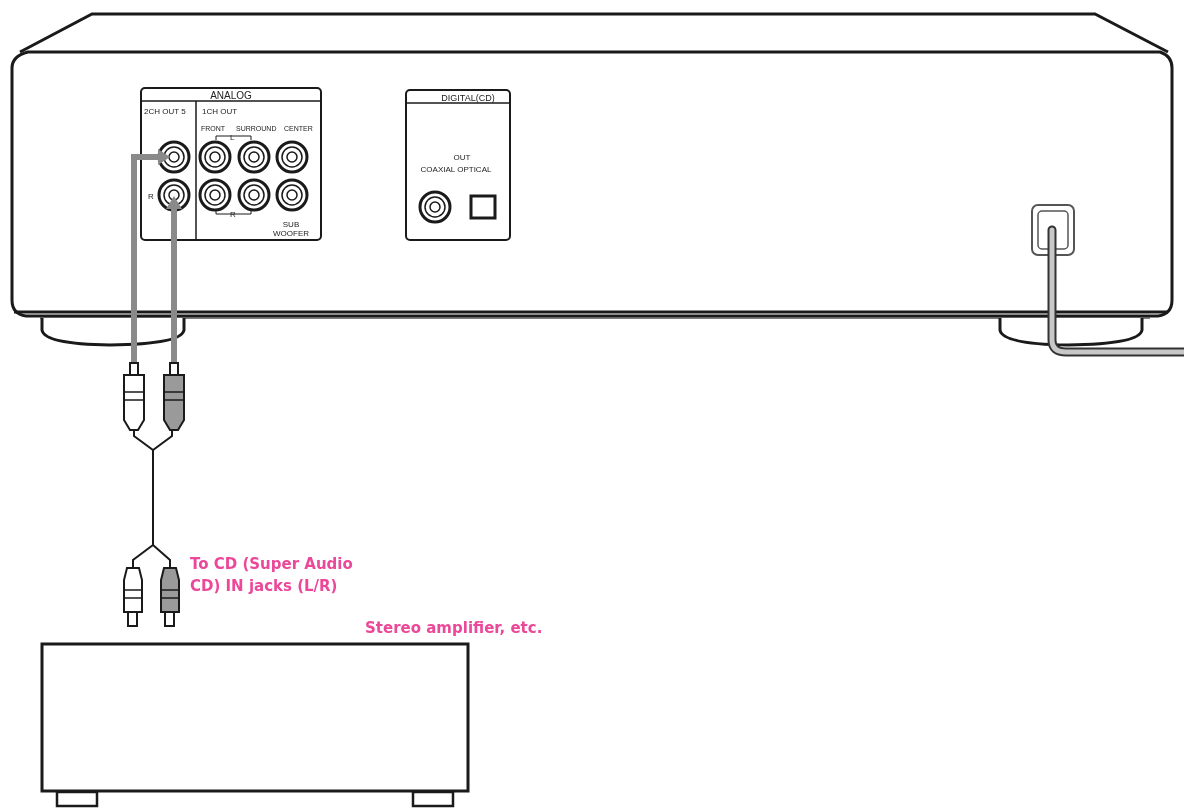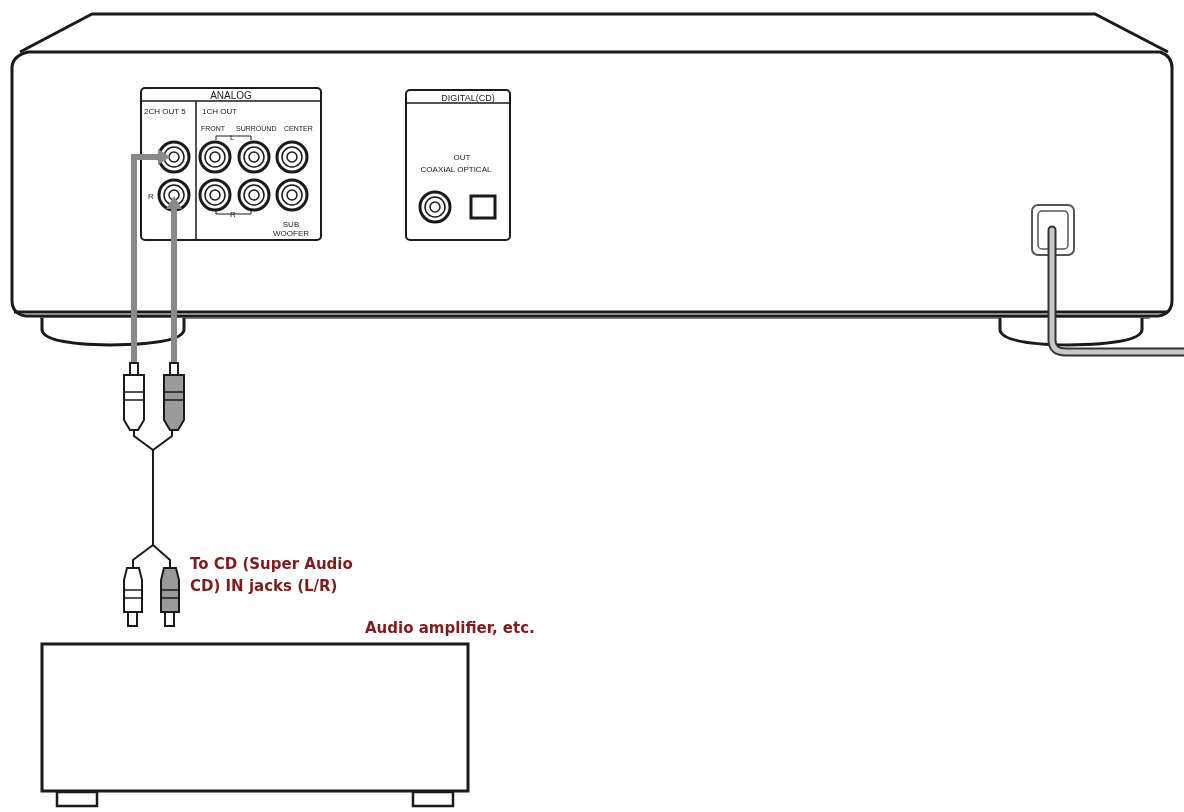--- a/index.html
+++ b/index.html
@@ -3,21 +3,21 @@
   <meta charset="utf-8">
   <style>
     html, body { margin: 0; padding: 0; background: #ffffff; }
     body { width: 1184px; height: 812px; position: relative; overflow: hidden; }
     svg#diagram { position: absolute; left: 0; top: 0; width: 1184px; height: 812px; }
     .panel-text { font-family: "Liberation Sans", sans-serif; fill: #222; }
     .callout {
       position: absolute;
       font-family: "DejaVu Sans", sans-serif;
       font-weight: bold;
-      color: #7f1d1d;
+      color: #ec4899;
       font-size: 15px;
       line-height: 22px;
       white-space: nowrap;
     }
   </style>
 </head>
 <body>
 
 <svg id="diagram" viewBox="0 0 1184 812" xmlns="http://www.w3.org/2000/svg">
 
@@ -161,13 +161,13 @@
     <rect x="42" y="644" width="426" height="147" fill="#fff" stroke="#1a1a1a" stroke-width="3"></rect>
     <rect x="57" y="792" width="40" height="14" fill="#fff" stroke="#1a1a1a" stroke-width="2.5"></rect>
     <rect x="413" y="792" width="40" height="14" fill="#fff" stroke="#1a1a1a" stroke-width="2.5"></rect>
   </g>
 </svg>
 
 <div class="callout" style="left:190px; top:553px;">
   <div>To CD (Super Audio</div>
   <div>CD) IN jacks (L/R)</div>
 </div>
-<div class="callout" style="left:365px; top:617px;">Audio amplifier, etc.</div>
+<div class="callout" style="left:365px; top:617px;">Stereo amplifier, etc.</div>
 
 </body></html>

